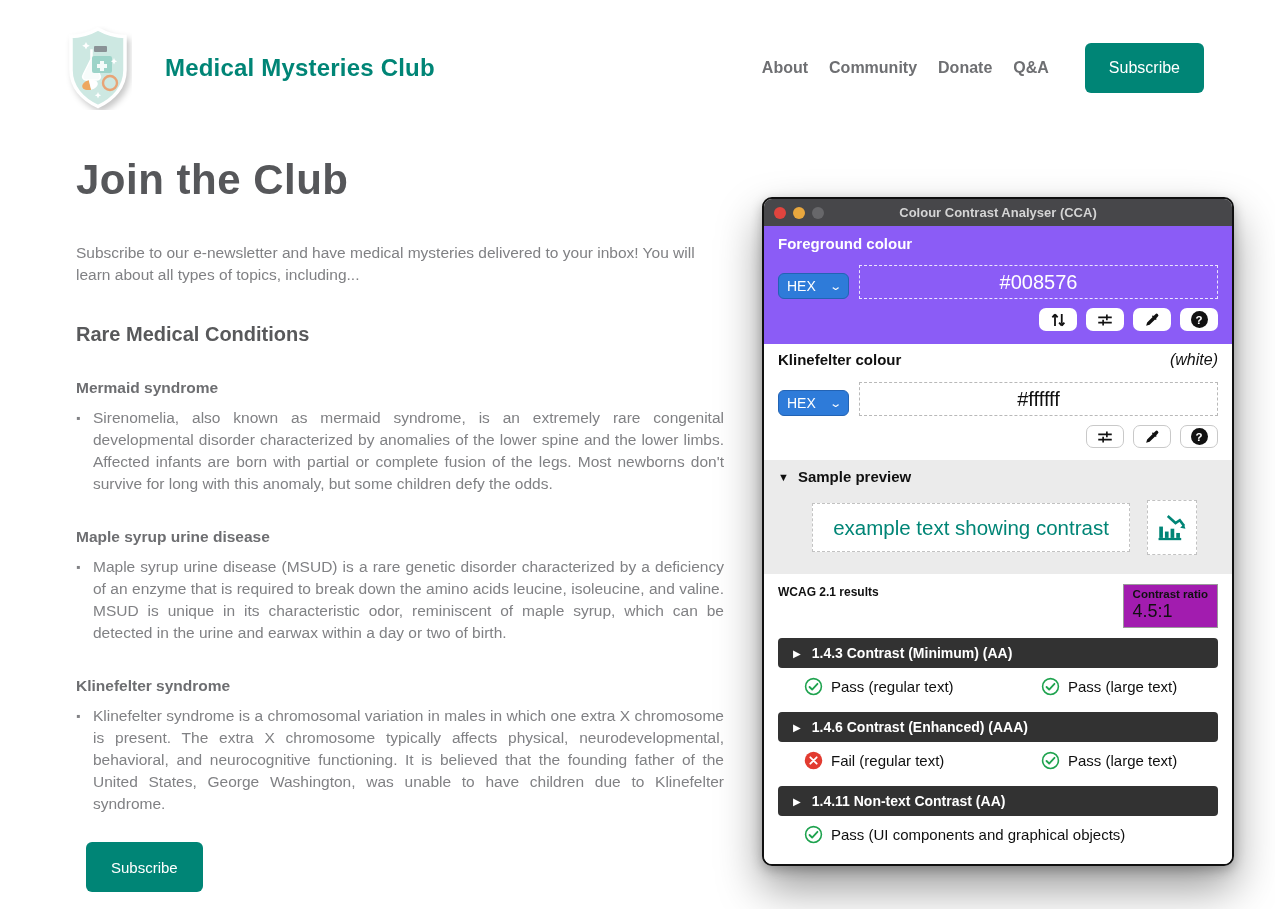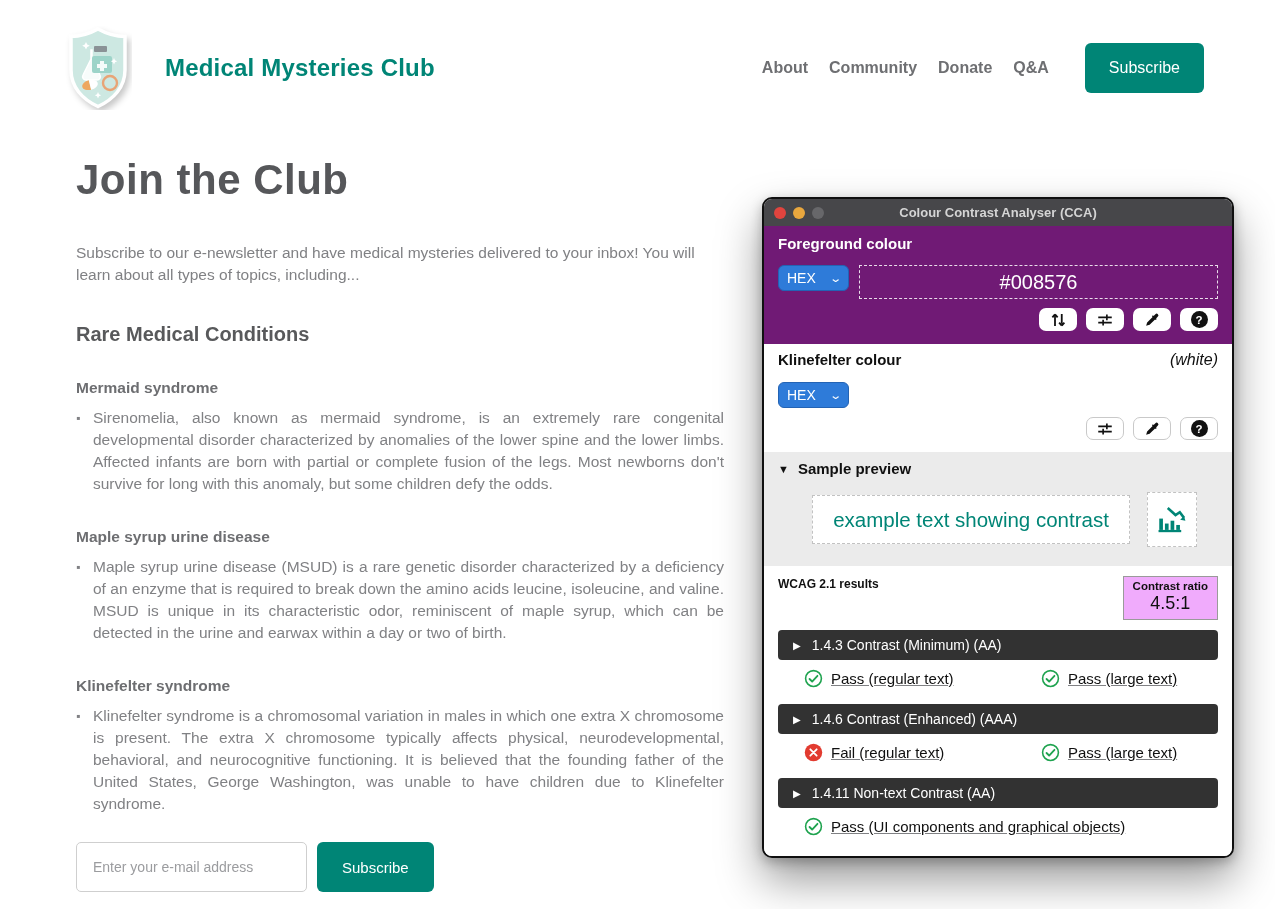--- a/index.html
+++ b/index.html
@@ -81,23 +81,23 @@
   .traffic { display:flex; gap:7px; margin-left:10px; }
   .tl { width:12px; height:12px; border-radius:50%; cursor:pointer; }
   .tl.close { background:#e0443e; }
   .tl.min   { background:#e9a73e; }
   .tl.zoom  { background:#67676a; }
   .win-title {
     position:absolute; left:0; right:0; text-align:center;
     font-size:13px; font-weight:bold; color:#d4d4d4;
   }
 
-  .fg-section { background:#701a75; padding:9px 14px 13px; }
+  .fg-section { background:#8b5cf6; padding:9px 14px 13px; }
   .sec-label { font-size:15px; font-weight:bold; color:#ffffff; }
-  .color-row { display:flex; align-items:flex-start; margin-top:13px; }
+  .color-row { display:flex; align-items:flex-end; margin-top:13px; }
   .hex-select {
     width:71px; height:26px; flex:none;
     background:#2e7bd9; border:1px solid #2363b4; border-radius:6px;
     display:flex; align-items:center; justify-content:space-between;
     padding:0 8px; cursor:pointer;
   }
   .hex-select .sel-label { color:#fff; font-size:14px; }
   .hex-select .chev { color:#fff; font-size:11px; transform:scaleX(1.4); }
   .hex-input {
     flex:1; margin-left:10px; height:34px;
@@ -137,34 +137,34 @@
   .sample-text { color:#008576; font-size:20.5px; }
   .chart-box {
     width:50px; height:55px; background:#ffffff; border:1px dashed #c2c2c2;
     display:flex; align-items:center; justify-content:center; cursor:pointer;
   }
 
   .results-section { background:#ffffff; padding:10px 14px 14px; }
   .results-head { display:flex; justify-content:space-between; align-items:flex-start; }
   .results-title { font-size:12px; font-weight:bold; color:#101010; margin-top:1px; }
   .ratio-box {
-    border:1px solid #9a9a9a; background:#f0abfc;
-    padding:3px 9px 5px; text-align:center; min-width:92px;
+    border:1px solid #9a9a9a; background:#a21caf;
+    padding:3px 9px 5px; text-align:left; min-width:92px;
   }
   .ratio-label { font-size:11.5px; font-weight:bold; color:#101010; }
   .ratio-value { font-size:18px; color:#101010; margin-top:1px; }
 
   .crit-bar {
     margin-top:10px; height:30px; background:#323232; border-radius:4px;
     display:flex; align-items:center; padding-left:15px; cursor:pointer;
   }
   .crit-bar .arrow { color:#fff; font-size:10px; margin-right:11px; }
-  .crit-bar .crit-name { color:#fff; font-size:14px; font-weight:normal; }
-
-  .checks { display:grid; grid-template-columns:237px 1fr; padding:9px 0 6px 26px;text-decoration:underline; }
+  .crit-bar .crit-name { color:#fff; font-size:14px; font-weight:bold; }
+
+  .checks { display:grid; grid-template-columns:237px 1fr; padding:9px 0 6px 26px; }
   .checks.single { grid-template-columns:1fr; }
   .check { display:flex; align-items:center; gap:8px; }
   .check-label { font-size:15px; color:#101010; }
   .check svg { display:block; flex:none; }
 </style>
 </head>
 <body>
 
 <header class="site-header">
   <svg class="logo" viewBox="0 0 68 84">
@@ -206,21 +206,20 @@
   <ul class="cond-text">
       <li>Maple syrup urine disease (MSUD) is a rare genetic disorder characterized by a deficiency of an enzyme that is required to break down the amino acids leucine, isoleucine, and valine. MSUD is unique in its characteristic odor, reminiscent of maple syrup, which can be detected in the urine and earwax within a day or two of birth.</li>
     </ul>
 
   <h3 class="cond-name">Klinefelter syndrome</h3>
   <ul class="cond-text">
       <li>Klinefelter syndrome is a chromosomal variation in males in which one extra X chromosome is present. The extra X chromosome typically affects physical, neurodevelopmental, behavioral, and neurocognitive functioning. It is believed that the founding father of the United States, George Washington, was unable to have children due to Klinefelter syndrome.</li>
     </ul>
 
   <div class="subscribe-row">
-    <input class="email-input" type="text" placeholder="Enter your e-mail address" style="">
     <button class="btn-teal">Subscribe</button>
   </div>
 
 </main>
 
 <div class="cca">
 
   <div class="titlebar">
     <div class="traffic">
       <span class="tl close"></span>
@@ -265,20 +264,21 @@
   <div class="bg-section">
     <div class="bg-head">
       <div class="sec-label">Klinefelter colour</div>
       <div class="bg-note">(white)</div>
     </div>
     <div class="color-row">
       <div class="hex-select">
         <span class="sel-label">HEX</span>
         <span class="chev">⌄</span>
       </div>
+      <input class="hex-input" type="text" value="#ffffff" style="">
     </div>
     <div class="iconbar">
       <button class="icon-btn">
         <svg width="18" height="18" viewBox="0 0 24 24" fill="none" stroke="#111" stroke-width="2.2">
           <path d="M3 8.5 H21 M14.5 4.8 V12.2 M3 15.5 H21 M9.5 11.8 V19.2"></path>
         </svg>
       </button>
       <button class="icon-btn">
         <svg width="16" height="16" viewBox="0 0 24 24" fill="#111">
           <path d="M20.8 3.2a2.6 2.6 0 0 0-3.7 0l-2.7 2.7-1-1-1.5 1.5 1 1-8.2 8.2-1.5 5.2 5.2-1.5 8.2-8.2 1 1 1.5-1.5-1-1 2.7-2.7a2.6 2.6 0 0 0 0-3.7z"></path>

